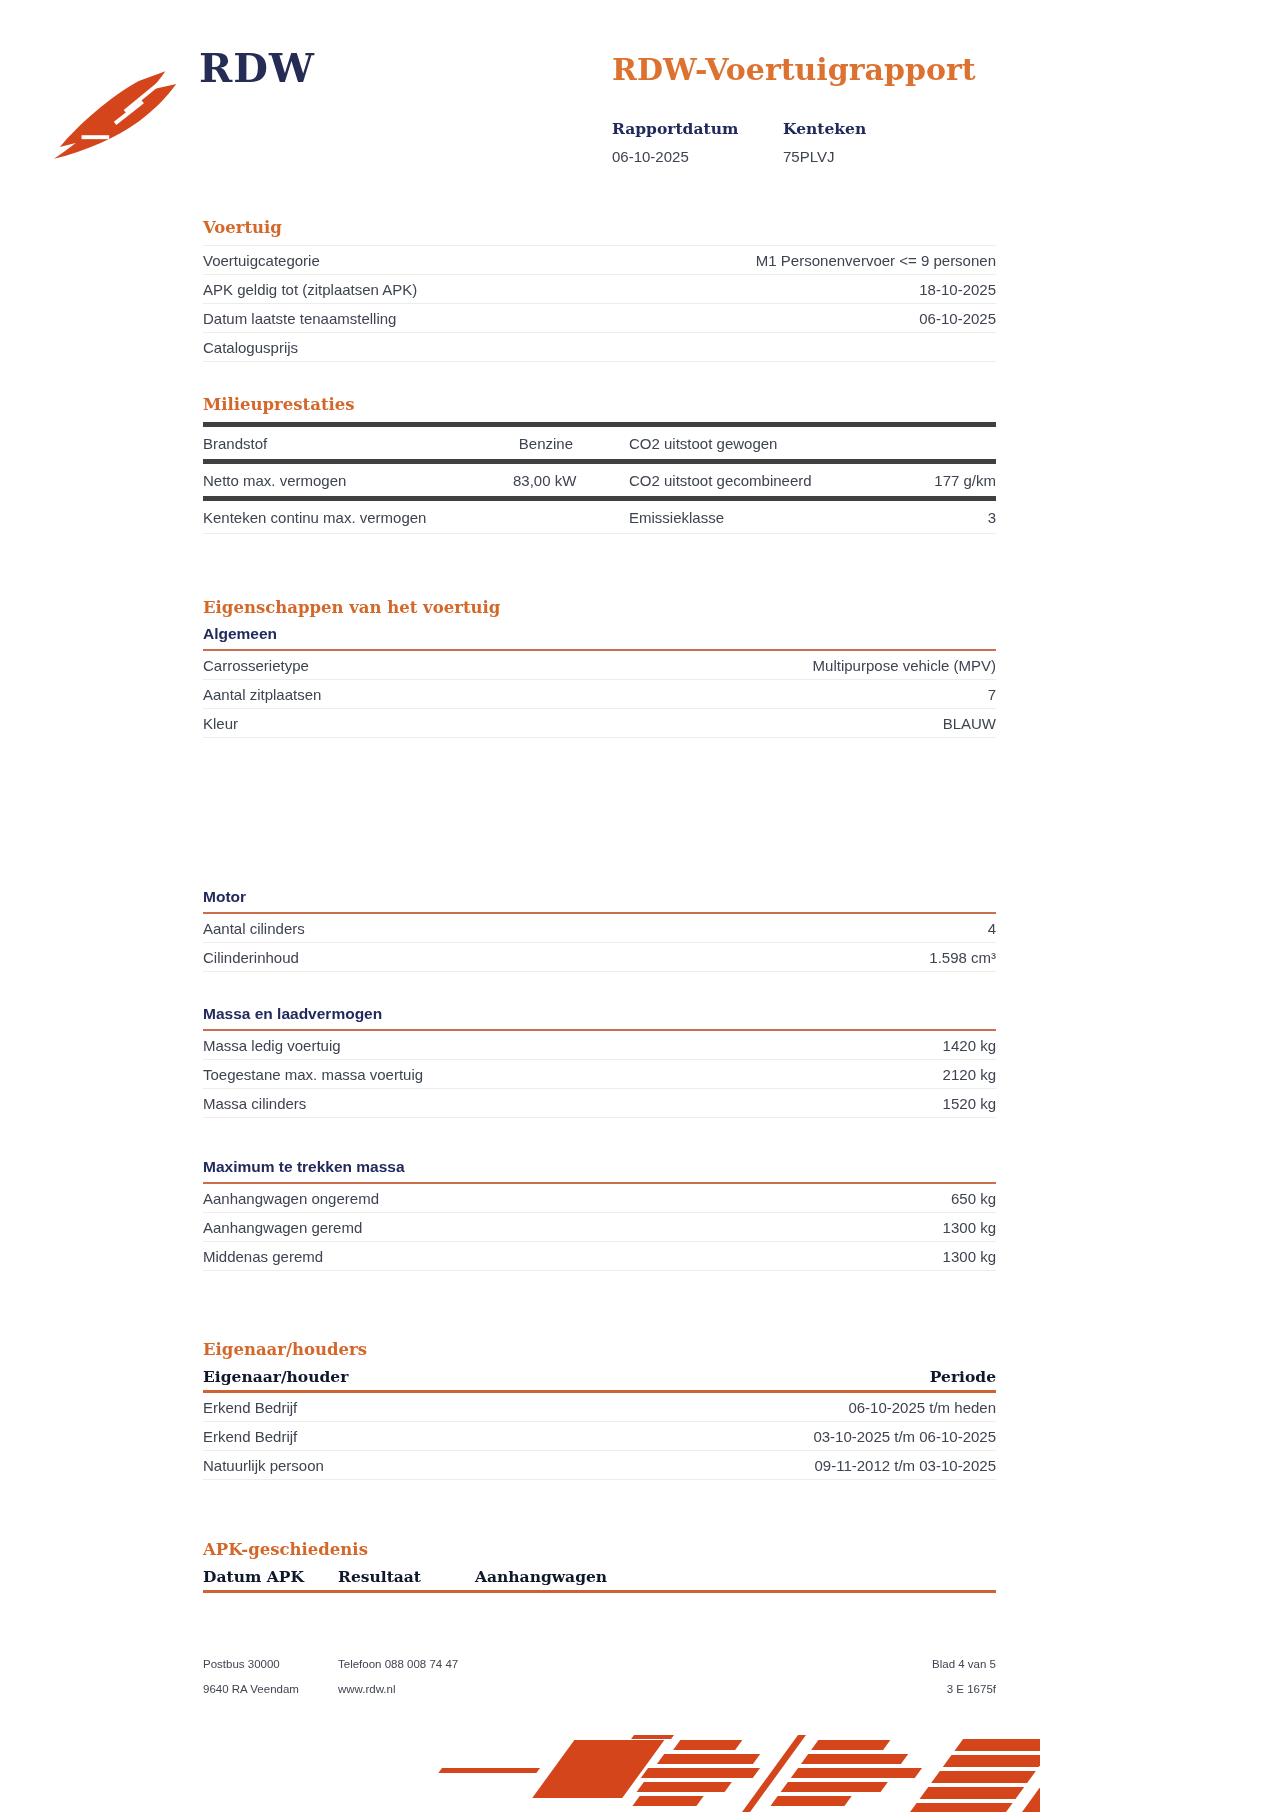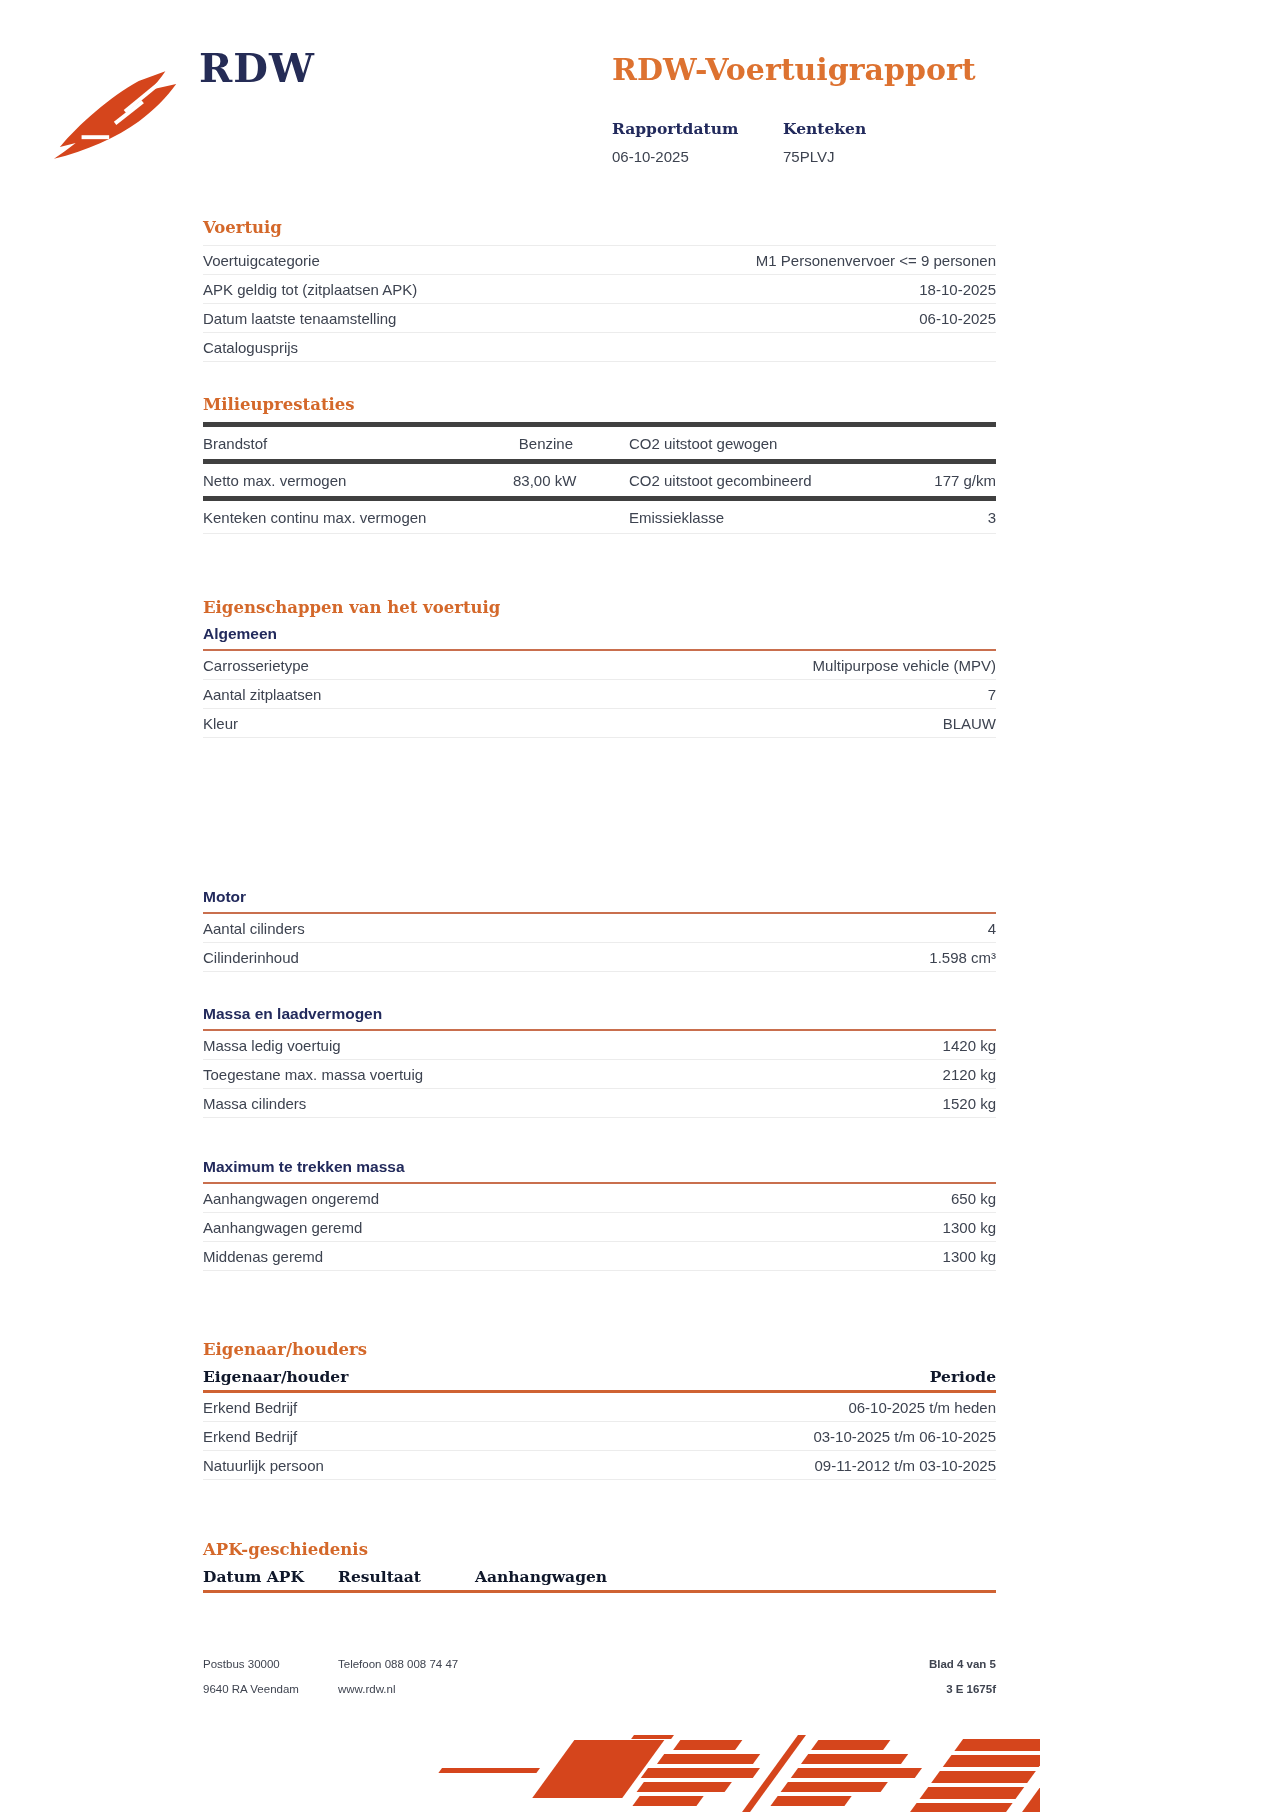--- a/index.html
+++ b/index.html
@@ -77,21 +77,21 @@
   #sub-massa{top:1005px;}
   #sub-max{top:1158px;}
   #sec-eigenaar{top:1340px;}
   #sec-apk{top:1540px;}
 
   
   #footer{position:absolute;left:203px;top:1658px;width:793px;font-size:11.5px;color:#3f4450;}
   .foot-row{display:flex;}
   .foot-col1{width:135px;}
   .foot-col2{flex:1;}
-  .foot-col3{text-align:left;font-weight:bold;}
+  .foot-col3{text-align:left;}
   .foot-row + .foot-row{margin-top:13px;}
 
   
   #swoosh{position:absolute;right:0;bottom:0;width:660px;height:77px;overflow:hidden;}
 </style>
 </head>
 <body>
 
 <div class="page">
 

